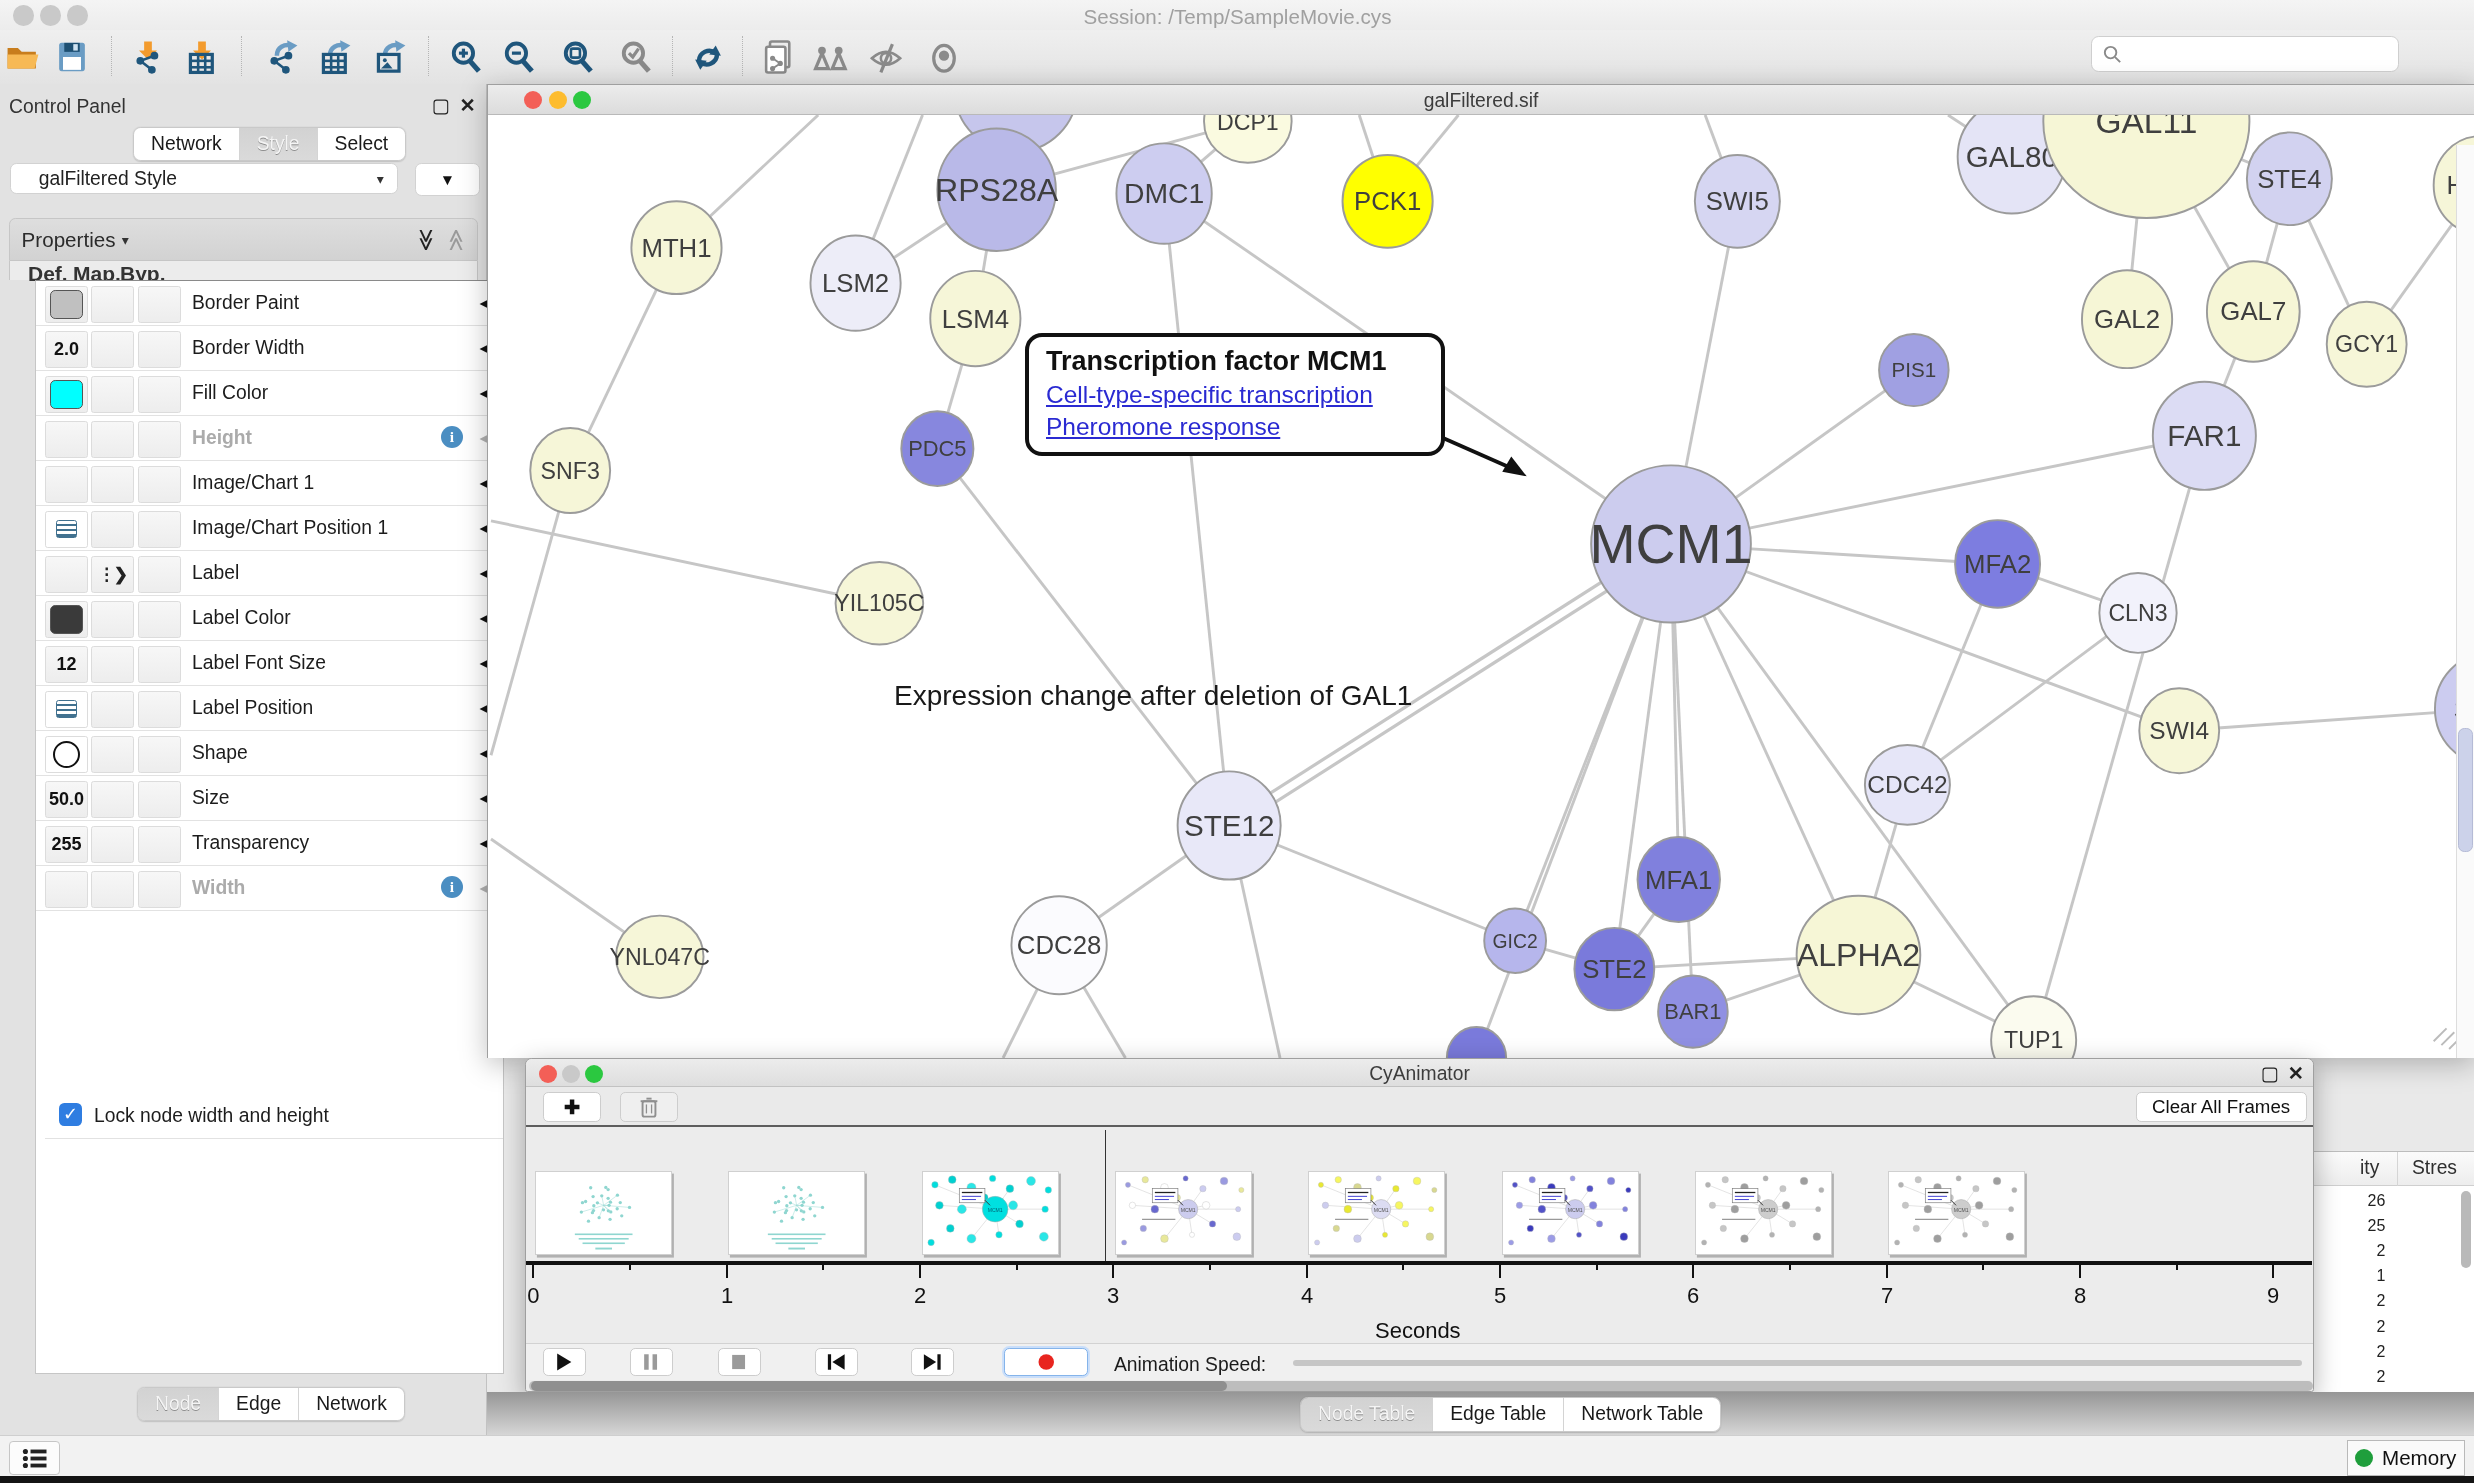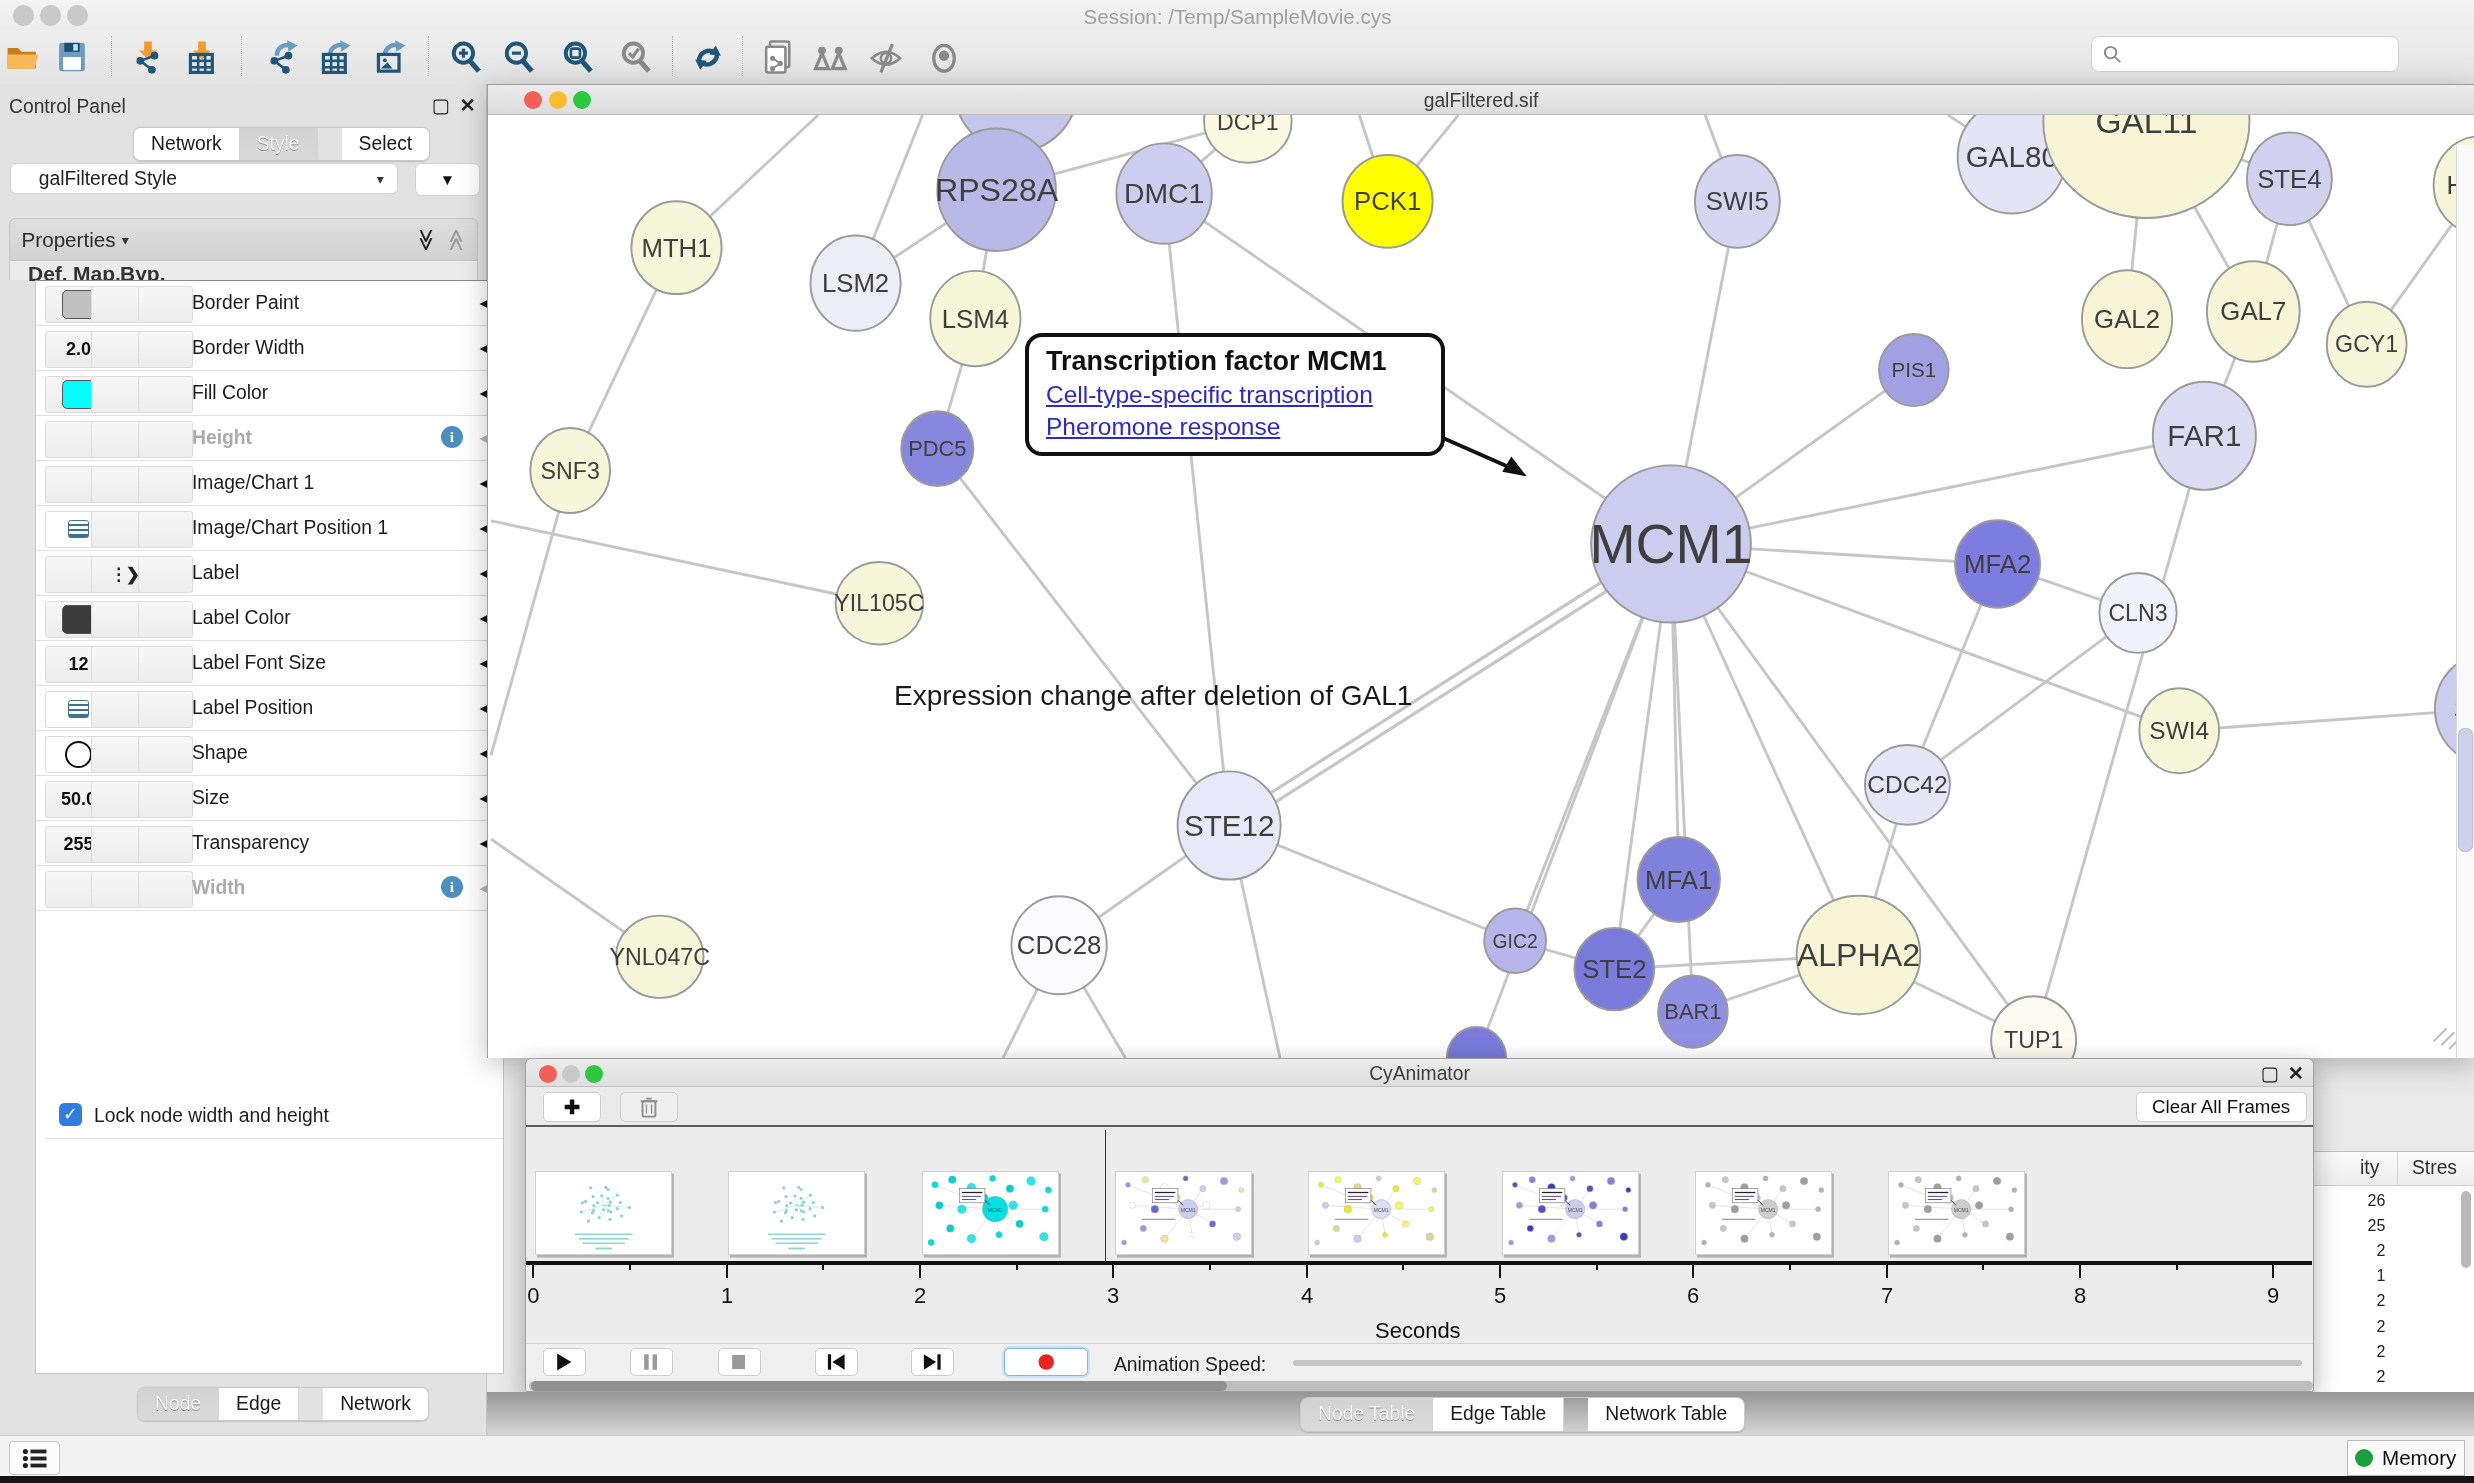--- a/index.html
+++ b/index.html
@@ -22,21 +22,21 @@
   #search-field input{border:none;outline:none;font-size:19.3px;width:245px;background:transparent;}
 
   
   #control-panel{position:absolute;left:0;top:84px;width:487px;height:1351px;
     background:#e2e2e2;border-right:1.3px solid #c2c2c2;box-sizing:border-box;}
   #cp-title{position:absolute;left:9px;top:11.6px;font-size:19.3px;color:#333;}
   .win-ctl{position:absolute;top:10.3px;font-size:19.3px;color:#222;}
   .seg-group{position:absolute;display:flex;border:0.6px solid #c9c9c9;border-radius:7.7px;overflow:hidden;
     box-shadow:0 0.6px 1.3px rgba(0,0,0,.15);}
   .seg{background:#fff;color:#1a1a1a;font-size:19.3px;padding:5.2px 17px;border-right:0.6px solid #d4d4d4;}
-  .seg:last-child{border-right:none;margin-left:24px;}
+  .seg:last-child{border-right:none;}
   .seg.sel{background:linear-gradient(#d2d2d2,#dadada);color:#f5f5f5;text-shadow:0 0.6px 0.6px rgba(0,0,0,.35);}
   #style-combo{position:absolute;left:9.7px;top:79px;width:388px;height:31px;background:#fff;
     border:1.3px solid #d2d2d2;border-radius:6.4px;font-size:19.3px;color:#222;
     display:flex;align-items:center;padding-left:28px;box-sizing:border-box;}
   #style-combo .carret{position:absolute;right:13px;font-size:14px;color:#333;}
   #style-menu-btn{position:absolute;left:415px;top:79px;width:63px;height:31px;background:#fff;
     border:1.3px solid #d2d2d2;border-radius:6.4px;display:flex;align-items:center;justify-content:center;
     font-size:15.5px;color:#111;}
   #props-header{position:absolute;left:9px;top:134px;width:469px;height:43px;
     background:linear-gradient(#dedede,#d2d2d2);border:0.6px solid #c6c6c6;border-radius:6.4px 6.4px 0 0;
@@ -45,21 +45,21 @@
   #props-header .pc{font-size:14px;color:#333;margin-left:6.4px;}
   .chev{font-size:22px;color:#222;transform:rotate(90deg);display:inline-block;}
   .chev.up{transform:rotate(-90deg);color:#9a9a9a;}
   #props-cols{position:absolute;left:9px;top:177px;width:469px;height:19.3px;background:#ececec;
     border-left:0.6px solid #c6c6c6;border-right:0.6px solid #c6c6c6;box-sizing:border-box;}
   #props-cols span{position:absolute;top:1.3px;font-size:21px;font-weight:bold;color:#333;}
   #props-list{position:absolute;left:9px;top:196px;width:469px;height:1094px;background:#fff;
     border:0.6px solid #c6c6c6;border-top:1.3px solid #8a8a8a;box-sizing:border-box;overflow:hidden;margin-left:26px;}
   .prow{position:relative;width:100%;height:44px;border-bottom:1.3px solid #e2e2e2;}
   .pcell{position:absolute;top:4.5px;width:41px;height:35px;background:linear-gradient(#f7f7f7,#ededed);
-    border:0.6px solid #dcdcdc;border-radius:2.6px;display:flex;align-items:center;justify-content:center;padding-left:12px;}
+    border:0.6px solid #dcdcdc;border-radius:2.6px;display:flex;align-items:center;justify-content:center;}
   .pcell.c1{left:9px;} .pcell.c2{left:55px;} .pcell.c3{left:102px;}
   .swatch{width:31px;height:27px;border:1.3px solid #555;border-radius:5.2px;}
   .defval{font-size:18px;font-weight:bold;color:#111;}
   .plabel{position:absolute;left:156px;top:11px;font-size:19.3px;color:#1c1c1c;}
   .plabel.dis{color:#ababab;font-weight:bold;}
   .parrow{position:absolute;right:11.6px;top:13px;font-size:15.5px;color:#111;}
   .parrow.dis{color:#b2b2b2;}
   .pinfo{position:absolute;right:40px;top:10.3px;width:22px;height:22px;border-radius:50%;background:#4b8ec2;
     color:#fff;font-size:15.5px;font-weight:bold;text-align:center;line-height:22px;font-family:"Liberation Serif",serif;}
   .posicon{width:19.3px;height:15.5px;border:1.9px solid #41718f;border-radius:2.6px;

